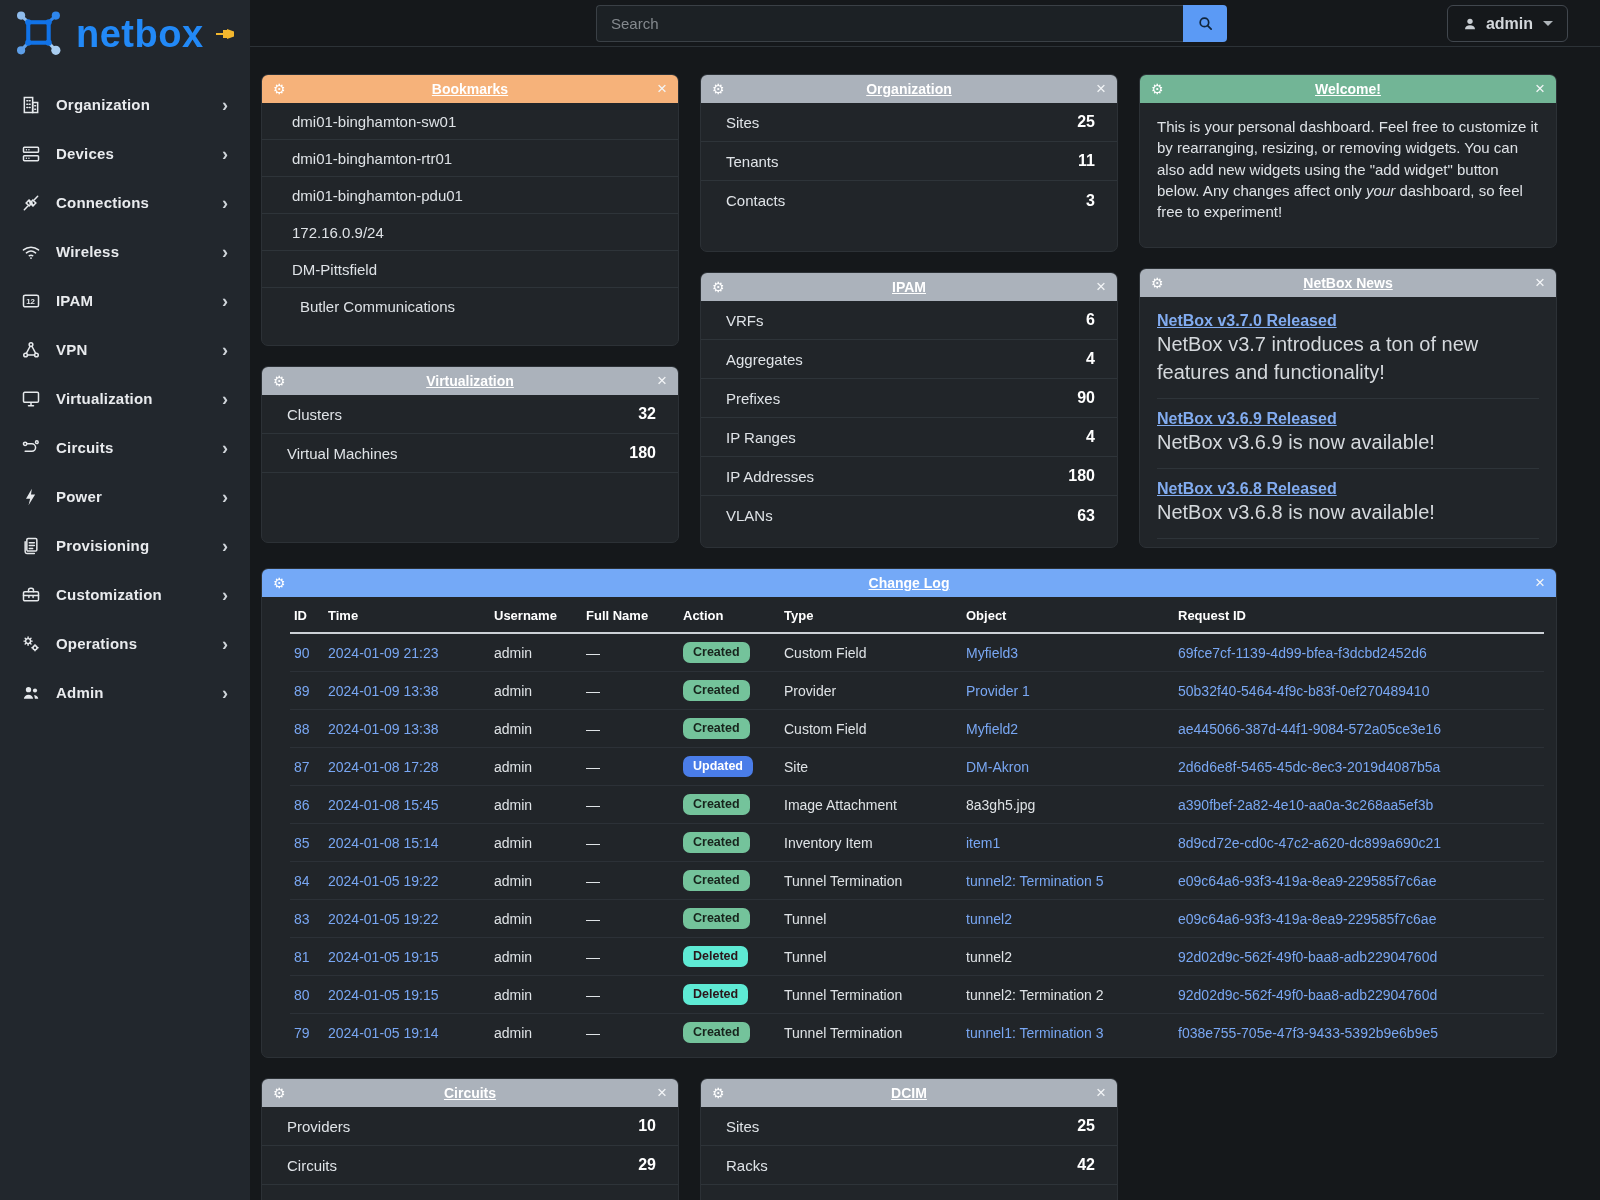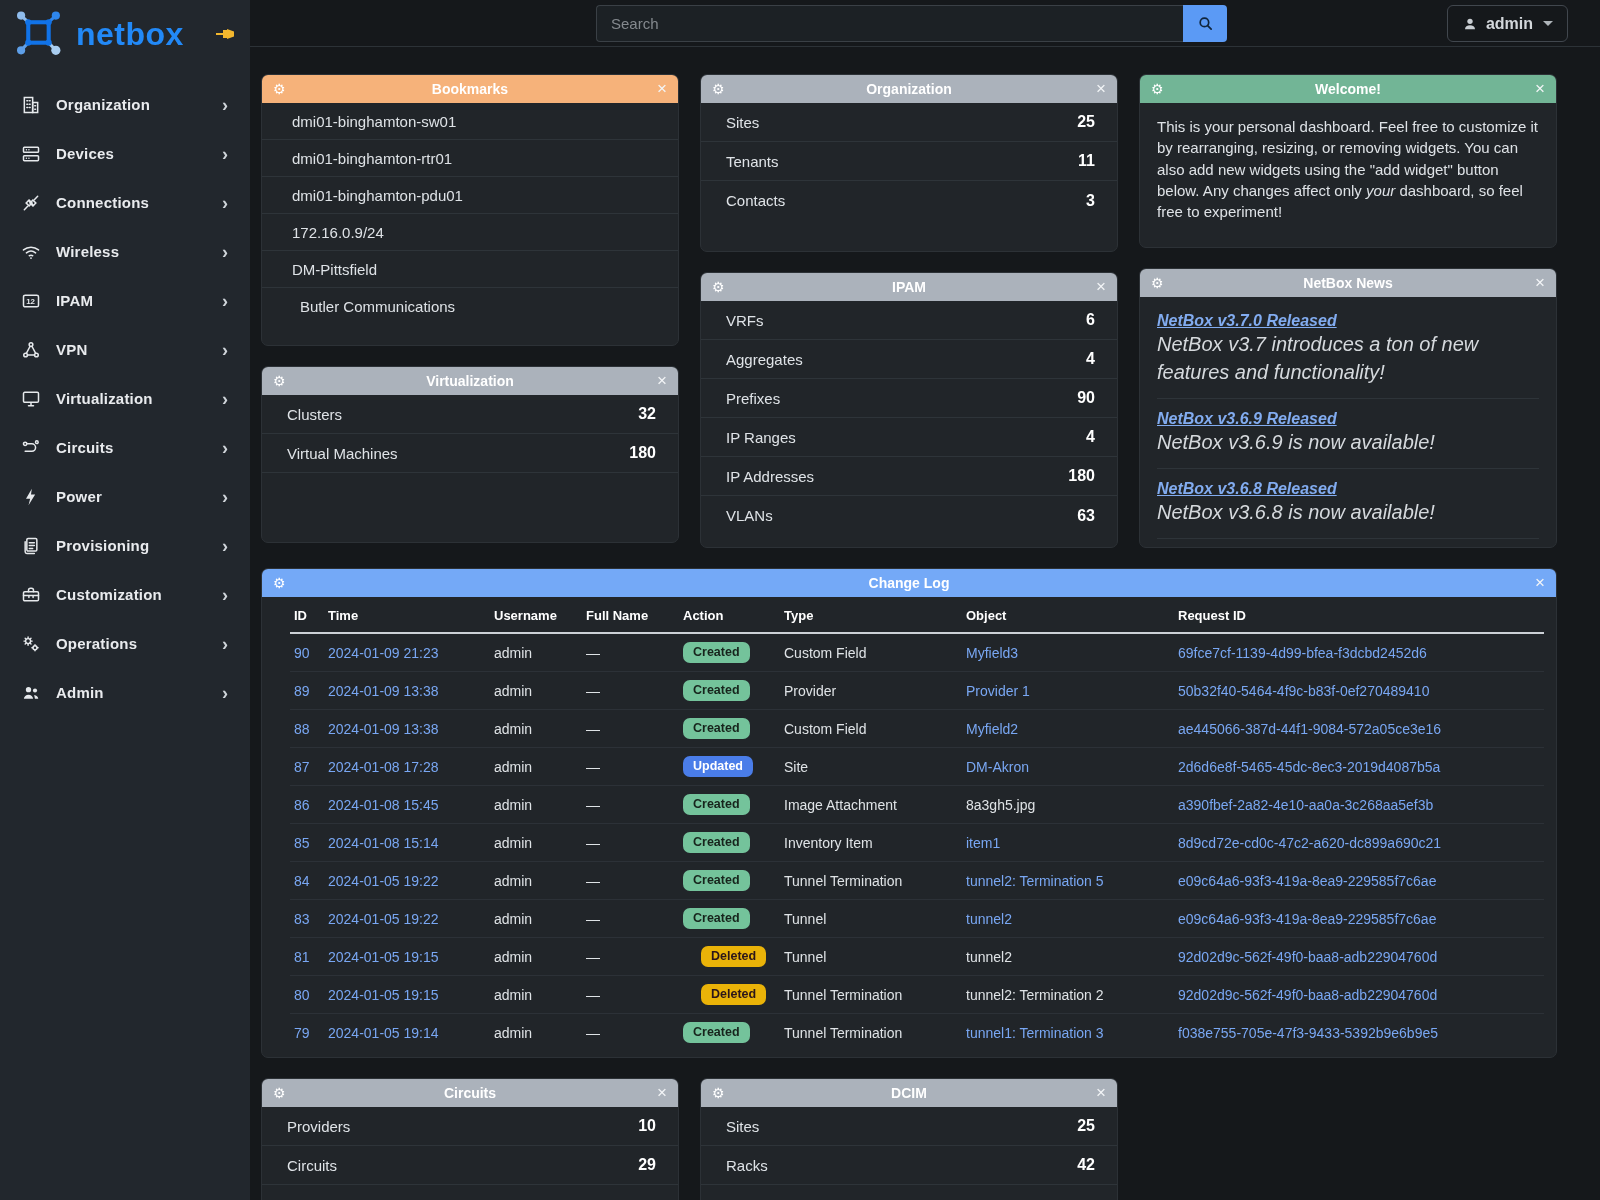--- a/index.html
+++ b/index.html
@@ -3,21 +3,21 @@
 <meta charset="utf-8">
 <style>
   * { margin:0; padding:0; box-sizing:border-box; }
   html,body { background:#0f1214; }
   body { font-family:"Liberation Sans","DejaVu Sans",sans-serif; }
   .app { position:relative; width:1600px; height:1200px; overflow:hidden; background:#15181b; }
 
   
   .sidebar { position:absolute; left:0; top:0; width:250px; height:100%; background:#22272d; }
   .brand { display:flex; align-items:center; padding:12px 14px 10px 14px; height:66px; }
-  .brand-text { color:#2289f7; font-size:32px; font-weight:bold; letter-spacing:.5px; margin-left:10px; }
+  .brand-text { color:#2289f7; font-size:38px; font-weight:bold; letter-spacing:.5px; margin-left:10px; }
   .pin-btn { margin-left:auto; cursor:pointer; }
   .nav { margin-top:14px; }
   .nav-item { display:flex; align-items:center; height:49px; padding:0 22px 0 20px; cursor:pointer; }
   .nav-icon { width:22px; height:22px; display:flex; align-items:center; justify-content:center; margin-right:14px; flex:0 0 22px; }
   .nav-label { color:#e9ebee; font-size:15px; font-weight:700; letter-spacing:.2px; }
   .nav-chev { margin-left:auto; color:#cfd4d9; font-size:18px; font-weight:700; line-height:1; }
 
   
   .topbar { position:absolute; left:250px; top:0; width:1350px; height:47px; background:#15181b; border-bottom:1px solid #2c3237; }
   .searchwrap { position:absolute; left:346px; top:5px; width:631px; height:37px; display:flex; }
@@ -28,56 +28,56 @@
   .caret { width:0; height:0; border-left:5px solid transparent; border-right:5px solid transparent; border-top:5px solid #aeb4b9; margin-left:2px; }
 
   
   .content { position:absolute; left:261px; top:74px; width:1296px; }
   .cols { display:flex; gap:21px; }
   .col { width:418px; display:flex; flex-direction:column; gap:20px; }
 
   
   .card { background:#212529; border:1px solid #2c3136; border-radius:7px; overflow:hidden; }
   .card-header { position:relative; height:28px; display:flex; align-items:center; justify-content:center; }
-  .card-title { color:#fff; font-size:14px; font-weight:700; }
+  .card-title { color:#fff; font-size:14px; font-weight:700;text-decoration:underline; }
   .hdr-gear { position:absolute; left:11px; top:0; height:28px; display:flex; align-items:center; color:#fff; font-size:14px; cursor:pointer; }
   .hdr-close { position:absolute; right:11px; top:0; height:28px; display:flex; align-items:center; color:#f3f5f7; font-size:17px; font-weight:400; cursor:pointer; }
   .hd-orange { background:#f6b27a; }
   .hd-gray   { background:#abb2bb; }
   .hd-green  { background:#72b596; }
   .hd-blue   { background:#74a9f7; }
 
   .statlist .stat-row { display:flex; align-items:center; justify-content:space-between; min-height:39px; padding:6px 22px 6px 25px; border-bottom:1px solid #2e3439; cursor:pointer; }
   .statlist .stat-row:last-child { border-bottom:none; }
   .stat-label { color:#dfe3e7; font-size:15px; }
   .stat-value { color:#ffffff; font-size:16px; font-weight:700; }
 
   .bm-row { display:flex; align-items:center; min-height:37px; padding:7px 22px 7px 30px; border-bottom:1px solid #2e3439; color:#dee2e6; font-size:15px; cursor:pointer; }
   .bm-row:last-child { border-bottom:none;margin-left:8px; }
 
   .welcome-body { padding:13px 17px; color:#dee2e6; font-size:15px; line-height:1.42; }
 
   .news-body { padding:4px 17px 0 17px; }
-  .news-item { padding:11px 0 12px 0; border-bottom:1px solid #2e3439;font-style:italic; }
+  .news-item { padding:11px 0 12px 0; border-bottom:1px solid #2e3439; }
   .news-item:last-child { border-bottom:none; }
   .news-link { color:#82acf0; font-size:16px; font-weight:700; text-decoration:underline; cursor:pointer; }
   .news-sum { margin-top:0; color:#d5d9dd; font-size:20px; line-height:1.4; }
 
   
   .changelog { margin-top:20px; }
   .cl-table-wrap { padding:0 12px 6px 28px; }
   table.cl { width:100%; border-collapse:collapse; font-size:14px; }
   table.cl th { text-align:left; color:#fff; font-size:13px; font-weight:700; padding:11px 4px 9px 4px; border-bottom:2px solid #ccd1d6; }
   table.cl td { padding:8px 4px; border-bottom:1px solid #2c3137; color:#dfe3e6; vertical-align:middle; }
   table.cl tr:last-child td { border-bottom:none; }
   .link { color:#79a7f3; text-decoration:none; cursor:pointer; }
   .badge { display:inline-block; padding:3px 10px 4px 10px; border-radius:7px; font-size:12.5px; font-weight:700; }
   .badge-created { background:#74c39b; color:#17241c; }
   .badge-updated { background:#4a7de9; color:#ffffff; }
-  .badge-deleted { background:#eab308; color:#2b151a;margin-left:18px; }
+  .badge-deleted { background:#5eead4; color:#2b151a; }
   .dash { color:#cfd3d7; }
 
   .bottomrow { margin-top:20px; display:flex; gap:21px; }
   .bottomrow .card { width:418px; height:215px; }
 
   svg.ic { display:block; }
 </style>
 </head>
 <body>
 

